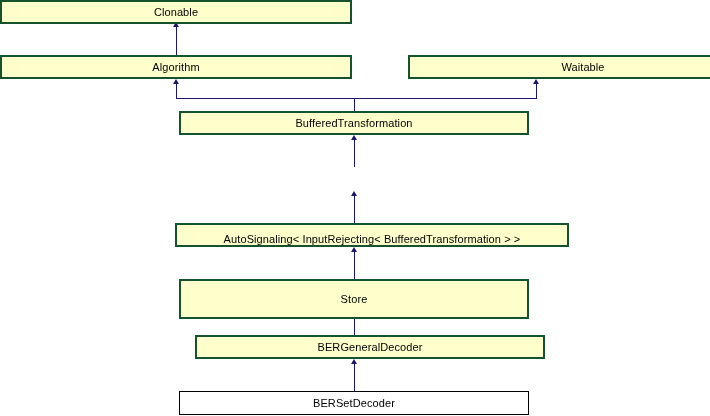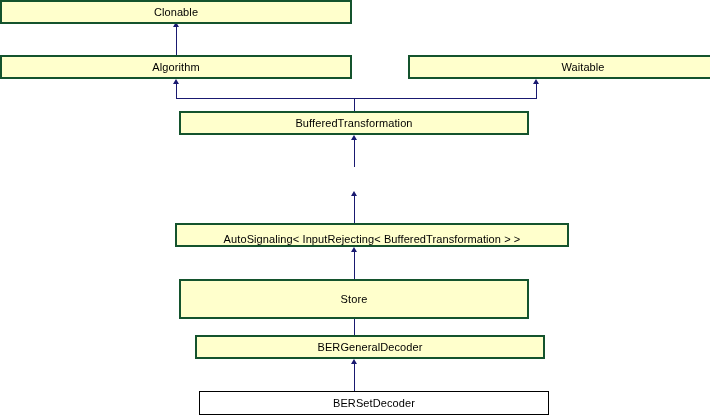--- a/index.html
+++ b/index.html
@@ -111,17 +111,17 @@
   </div>
 
   <div class="node" style="left:179px; top:279px; width:350px; height:40px;">
     <span class="node-label">Store</span>
   </div>
 
   <div class="node" style="left:179px; top:335px; width:350px; height:24px;margin-left:16px;">
     <span class="node-label">BERGeneralDecoder</span>
   </div>
 
-  <div class="node current" style="left:179px; top:391px; width:350px; height:24px;margin-left:20px;">
+  <div class="node current" style="left:179px; top:391px; width:350px; height:24px;">
     <span class="node-label">BERSetDecoder</span>
   </div>
 
 </div>
 
 </body></html>

